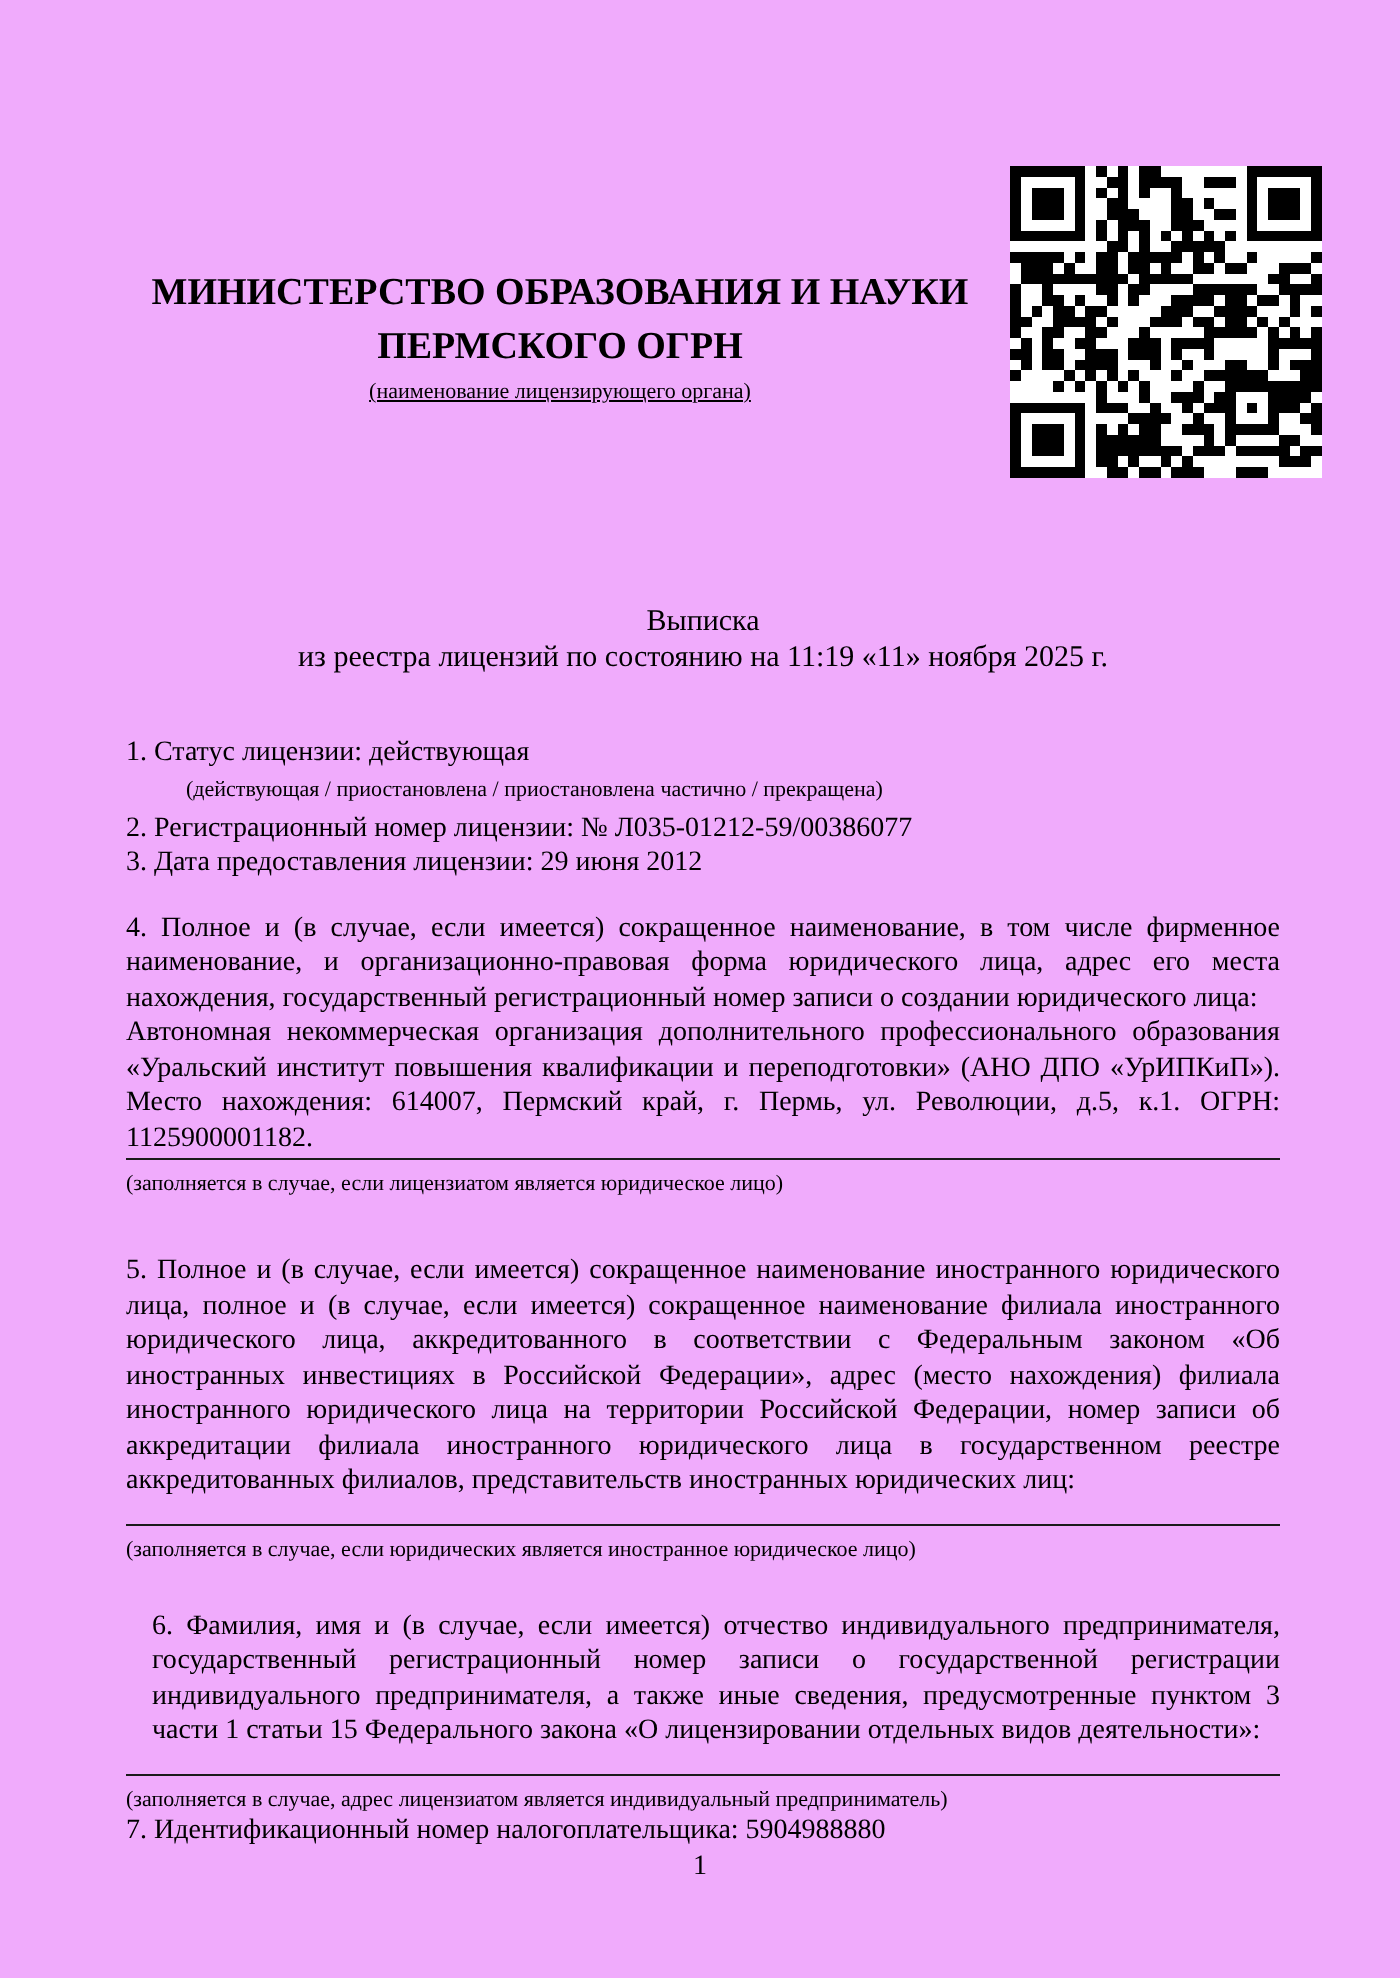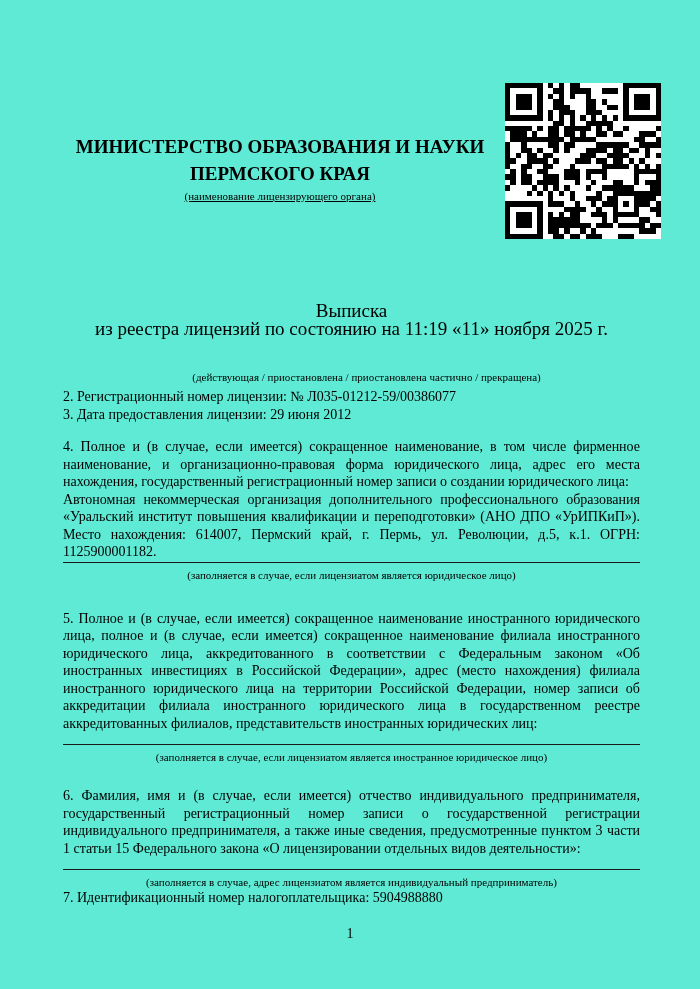--- a/index.html
+++ b/index.html
@@ -1,53 +1,53 @@
 <!DOCTYPE html>
 <html><head>
 <meta charset="utf-8">
 <style>
   html,body{margin:0;padding:0;background:#fff;}
   .page{
     position:relative;
     width:700px;height:989px;
-    background:#5eead4;color:#000;
+    background:#f0abfc;color:#000;
     font-family:"Liberation Serif", serif;
     overflow:hidden;
   }
   .qr{position:absolute;left:505px;top:83px;width:156px;height:156px;}
   .qr svg{width:100%;height:100%;display:block;}
   .header{
     position:absolute;left:55px;top:133px;width:450px;
     text-align:center;
   }
   .org-name{font-weight:bold;font-size:19px;line-height:27px;}
   .org-caption{font-size:11px;line-height:13px;margin-top:3px;text-decoration:underline;}
   .doc-title{
     position:absolute;left:63px;top:302px;width:577px;
-    text-align:center;font-size:19px;line-height:18px;
+    text-align:center;font-size:15px;line-height:18px;
   }
   .content{
     position:absolute;left:63px;top:368px;width:577px;
     font-size:14px;line-height:17.5px;
   }
   .item-line{white-space:nowrap;}
   .para{text-align:justify;margin:0;}
   .small-caption{
-    font-size:11px;line-height:13px;text-align:center;
+    font-size:11px;line-height:13px;
   }
   .item1-caption{margin-top:3px;padding-left:30px;}
   .item2{margin-top:4px;}
   .item3{margin-top:0;}
   .item4{margin-top:15px;}
   .rule{border:none;border-top:1.8px solid #1a1a1a;margin:0;}
   .rule-item4{margin-top:1px;}
   .caption-after-rule{margin-top:6px;}
   .item5{margin-top:28px;}
   .rule-item5{margin-top:12px;}
-  .item6{margin-top:23px;}
+  .item6{margin-top:23px;margin-left:13px;}
   .rule-item6{margin-top:12px;}
   .item7{}
   .page-number{
     position:absolute;left:0;top:926px;width:100%;
     text-align:center;font-size:14px;
   }
 </style>
 </head>
 <body>
 
@@ -55,45 +55,46 @@
 
   <div class="qr">
     <svg viewBox="0 0 29 29" shape-rendering="crispEdges">
       <rect x="0" y="0" width="29" height="29" fill="#ffffff"></rect>
       <path fill="#000000" d="M0 0h1v1h-1zM1 0h1v1h-1zM2 0h1v1h-1zM3 0h1v1h-1zM4 0h1v1h-1zM5 0h1v1h-1zM6 0h1v1h-1zM8 0h1v1h-1zM10 0h1v1h-1zM12 0h1v1h-1zM13 0h1v1h-1zM22 0h1v1h-1zM23 0h1v1h-1zM24 0h1v1h-1zM25 0h1v1h-1zM26 0h1v1h-1zM27 0h1v1h-1zM28 0h1v1h-1zM0 1h1v1h-1zM6 1h1v1h-1zM9 1h1v1h-1zM10 1h1v1h-1zM12 1h1v1h-1zM13 1h1v1h-1zM14 1h1v1h-1zM15 1h1v1h-1zM18 1h1v1h-1zM19 1h1v1h-1zM20 1h1v1h-1zM22 1h1v1h-1zM28 1h1v1h-1zM0 2h1v1h-1zM2 2h1v1h-1zM3 2h1v1h-1zM4 2h1v1h-1zM6 2h1v1h-1zM8 2h1v1h-1zM10 2h1v1h-1zM12 2h1v1h-1zM15 2h1v1h-1zM22 2h1v1h-1zM24 2h1v1h-1zM25 2h1v1h-1zM26 2h1v1h-1zM28 2h1v1h-1zM0 3h1v1h-1zM2 3h1v1h-1zM3 3h1v1h-1zM4 3h1v1h-1zM6 3h1v1h-1zM9 3h1v1h-1zM10 3h1v1h-1zM15 3h1v1h-1zM16 3h1v1h-1zM18 3h1v1h-1zM22 3h1v1h-1zM24 3h1v1h-1zM25 3h1v1h-1zM26 3h1v1h-1zM28 3h1v1h-1zM0 4h1v1h-1zM2 4h1v1h-1zM3 4h1v1h-1zM4 4h1v1h-1zM6 4h1v1h-1zM9 4h1v1h-1zM10 4h1v1h-1zM11 4h1v1h-1zM15 4h1v1h-1zM16 4h1v1h-1zM19 4h1v1h-1zM20 4h1v1h-1zM22 4h1v1h-1zM24 4h1v1h-1zM25 4h1v1h-1zM26 4h1v1h-1zM28 4h1v1h-1zM0 5h1v1h-1zM6 5h1v1h-1zM8 5h1v1h-1zM10 5h1v1h-1zM11 5h1v1h-1zM12 5h1v1h-1zM15 5h1v1h-1zM16 5h1v1h-1zM17 5h1v1h-1zM22 5h1v1h-1zM28 5h1v1h-1zM0 6h1v1h-1zM1 6h1v1h-1zM2 6h1v1h-1zM3 6h1v1h-1zM4 6h1v1h-1zM5 6h1v1h-1zM6 6h1v1h-1zM8 6h1v1h-1zM10 6h1v1h-1zM12 6h1v1h-1zM14 6h1v1h-1zM16 6h1v1h-1zM18 6h1v1h-1zM20 6h1v1h-1zM22 6h1v1h-1zM23 6h1v1h-1zM24 6h1v1h-1zM25 6h1v1h-1zM26 6h1v1h-1zM27 6h1v1h-1zM28 6h1v1h-1zM9 7h1v1h-1zM10 7h1v1h-1zM12 7h1v1h-1zM15 7h1v1h-1zM16 7h1v1h-1zM17 7h1v1h-1zM18 7h1v1h-1zM19 7h1v1h-1zM0 8h1v1h-1zM1 8h1v1h-1zM2 8h1v1h-1zM3 8h1v1h-1zM4 8h1v1h-1zM6 8h1v1h-1zM8 8h1v1h-1zM9 8h1v1h-1zM11 8h1v1h-1zM12 8h1v1h-1zM13 8h1v1h-1zM14 8h1v1h-1zM15 8h1v1h-1zM17 8h1v1h-1zM19 8h1v1h-1zM22 8h1v1h-1zM28 8h1v1h-1zM1 9h1v1h-1zM2 9h1v1h-1zM3 9h1v1h-1zM5 9h1v1h-1zM8 9h1v1h-1zM9 9h1v1h-1zM11 9h1v1h-1zM12 9h1v1h-1zM14 9h1v1h-1zM17 9h1v1h-1zM18 9h1v1h-1zM20 9h1v1h-1zM21 9h1v1h-1zM25 9h1v1h-1zM26 9h1v1h-1zM27 9h1v1h-1zM1 10h1v1h-1zM2 10h1v1h-1zM3 10h1v1h-1zM4 10h1v1h-1zM5 10h1v1h-1zM6 10h1v1h-1zM7 10h1v1h-1zM8 10h1v1h-1zM9 10h1v1h-1zM10 10h1v1h-1zM12 10h1v1h-1zM13 10h1v1h-1zM14 10h1v1h-1zM15 10h1v1h-1zM16 10h1v1h-1zM24 10h1v1h-1zM25 10h1v1h-1zM28 10h1v1h-1zM0 11h1v1h-1zM3 11h1v1h-1zM8 11h1v1h-1zM9 11h1v1h-1zM11 11h1v1h-1zM12 11h1v1h-1zM17 11h1v1h-1zM18 11h1v1h-1zM19 11h1v1h-1zM20 11h1v1h-1zM21 11h1v1h-1zM22 11h1v1h-1zM25 11h1v1h-1zM26 11h1v1h-1zM27 11h1v1h-1zM28 11h1v1h-1zM0 12h1v1h-1zM3 12h1v1h-1zM4 12h1v1h-1zM6 12h1v1h-1zM9 12h1v1h-1zM11 12h1v1h-1zM15 12h1v1h-1zM16 12h1v1h-1zM17 12h1v1h-1zM18 12h1v1h-1zM20 12h1v1h-1zM21 12h1v1h-1zM23 12h1v1h-1zM24 12h1v1h-1zM26 12h1v1h-1zM0 13h1v1h-1zM2 13h1v1h-1zM4 13h1v1h-1zM5 13h1v1h-1zM7 13h1v1h-1zM8 13h1v1h-1zM14 13h1v1h-1zM15 13h1v1h-1zM16 13h1v1h-1zM19 13h1v1h-1zM20 13h1v1h-1zM21 13h1v1h-1zM22 13h1v1h-1zM26 13h1v1h-1zM28 13h1v1h-1zM0 14h1v1h-1zM1 14h1v1h-1zM4 14h1v1h-1zM5 14h1v1h-1zM6 14h1v1h-1zM7 14h1v1h-1zM9 14h1v1h-1zM13 14h1v1h-1zM14 14h1v1h-1zM15 14h1v1h-1zM17 14h1v1h-1zM18 14h1v1h-1zM20 14h1v1h-1zM21 14h1v1h-1zM23 14h1v1h-1zM25 14h1v1h-1zM0 15h1v1h-1zM3 15h1v1h-1zM4 15h1v1h-1zM7 15h1v1h-1zM8 15h1v1h-1zM12 15h1v1h-1zM18 15h1v1h-1zM19 15h1v1h-1zM20 15h1v1h-1zM21 15h1v1h-1zM22 15h1v1h-1zM24 15h1v1h-1zM26 15h1v1h-1zM28 15h1v1h-1zM1 16h1v1h-1zM3 16h1v1h-1zM6 16h1v1h-1zM7 16h1v1h-1zM11 16h1v1h-1zM12 16h1v1h-1zM13 16h1v1h-1zM15 16h1v1h-1zM16 16h1v1h-1zM17 16h1v1h-1zM18 16h1v1h-1zM24 16h1v1h-1zM25 16h1v1h-1zM26 16h1v1h-1zM27 16h1v1h-1zM28 16h1v1h-1zM0 17h1v1h-1zM1 17h1v1h-1zM3 17h1v1h-1zM4 17h1v1h-1zM7 17h1v1h-1zM8 17h1v1h-1zM9 17h1v1h-1zM11 17h1v1h-1zM12 17h1v1h-1zM13 17h1v1h-1zM15 17h1v1h-1zM18 17h1v1h-1zM24 17h1v1h-1zM28 17h1v1h-1zM1 18h1v1h-1zM3 18h1v1h-1zM4 18h1v1h-1zM6 18h1v1h-1zM7 18h1v1h-1zM8 18h1v1h-1zM9 18h1v1h-1zM13 18h1v1h-1zM16 18h1v1h-1zM20 18h1v1h-1zM21 18h1v1h-1zM24 18h1v1h-1zM26 18h1v1h-1zM27 18h1v1h-1zM28 18h1v1h-1zM0 19h1v1h-1zM5 19h1v1h-1zM7 19h1v1h-1zM9 19h1v1h-1zM11 19h1v1h-1zM15 19h1v1h-1zM18 19h1v1h-1zM19 19h1v1h-1zM20 19h1v1h-1zM21 19h1v1h-1zM22 19h1v1h-1zM23 19h1v1h-1zM27 19h1v1h-1zM28 19h1v1h-1zM4 20h1v1h-1zM6 20h1v1h-1zM8 20h1v1h-1zM10 20h1v1h-1zM12 20h1v1h-1zM17 20h1v1h-1zM20 20h1v1h-1zM21 20h1v1h-1zM22 20h1v1h-1zM23 20h1v1h-1zM24 20h1v1h-1zM25 20h1v1h-1zM26 20h1v1h-1zM27 20h1v1h-1zM28 20h1v1h-1zM8 21h1v1h-1zM12 21h1v1h-1zM15 21h1v1h-1zM16 21h1v1h-1zM17 21h1v1h-1zM19 21h1v1h-1zM20 21h1v1h-1zM24 21h1v1h-1zM25 21h1v1h-1zM26 21h1v1h-1zM27 21h1v1h-1zM0 22h1v1h-1zM1 22h1v1h-1zM2 22h1v1h-1zM3 22h1v1h-1zM4 22h1v1h-1zM5 22h1v1h-1zM6 22h1v1h-1zM8 22h1v1h-1zM9 22h1v1h-1zM10 22h1v1h-1zM13 22h1v1h-1zM16 22h1v1h-1zM18 22h1v1h-1zM19 22h1v1h-1zM20 22h1v1h-1zM22 22h1v1h-1zM24 22h1v1h-1zM25 22h1v1h-1zM26 22h1v1h-1zM28 22h1v1h-1zM0 23h1v1h-1zM6 23h1v1h-1zM11 23h1v1h-1zM12 23h1v1h-1zM13 23h1v1h-1zM14 23h1v1h-1zM17 23h1v1h-1zM20 23h1v1h-1zM24 23h1v1h-1zM27 23h1v1h-1zM28 23h1v1h-1zM0 24h1v1h-1zM2 24h1v1h-1zM3 24h1v1h-1zM4 24h1v1h-1zM6 24h1v1h-1zM8 24h1v1h-1zM10 24h1v1h-1zM12 24h1v1h-1zM13 24h1v1h-1zM16 24h1v1h-1zM17 24h1v1h-1zM18 24h1v1h-1zM20 24h1v1h-1zM21 24h1v1h-1zM22 24h1v1h-1zM23 24h1v1h-1zM24 24h1v1h-1zM28 24h1v1h-1zM0 25h1v1h-1zM2 25h1v1h-1zM3 25h1v1h-1zM4 25h1v1h-1zM6 25h1v1h-1zM8 25h1v1h-1zM9 25h1v1h-1zM10 25h1v1h-1zM11 25h1v1h-1zM12 25h1v1h-1zM13 25h1v1h-1zM18 25h1v1h-1zM20 25h1v1h-1zM25 25h1v1h-1zM26 25h1v1h-1zM0 26h1v1h-1zM2 26h1v1h-1zM3 26h1v1h-1zM4 26h1v1h-1zM6 26h1v1h-1zM8 26h1v1h-1zM9 26h1v1h-1zM10 26h1v1h-1zM11 26h1v1h-1zM12 26h1v1h-1zM13 26h1v1h-1zM14 26h1v1h-1zM15 26h1v1h-1zM17 26h1v1h-1zM18 26h1v1h-1zM19 26h1v1h-1zM21 26h1v1h-1zM22 26h1v1h-1zM23 26h1v1h-1zM24 26h1v1h-1zM25 26h1v1h-1zM27 26h1v1h-1zM28 26h1v1h-1zM0 27h1v1h-1zM6 27h1v1h-1zM8 27h1v1h-1zM9 27h1v1h-1zM11 27h1v1h-1zM14 27h1v1h-1zM16 27h1v1h-1zM25 27h1v1h-1zM26 27h1v1h-1zM27 27h1v1h-1zM0 28h1v1h-1zM1 28h1v1h-1zM2 28h1v1h-1zM3 28h1v1h-1zM4 28h1v1h-1zM5 28h1v1h-1zM6 28h1v1h-1zM9 28h1v1h-1zM10 28h1v1h-1zM12 28h1v1h-1zM13 28h1v1h-1zM15 28h1v1h-1zM16 28h1v1h-1zM17 28h1v1h-1zM21 28h1v1h-1zM22 28h1v1h-1zM23 28h1v1h-1z"></path>
     </svg>
   </div>
 
   <div class="header">
     <div class="org-name">МИНИСТЕРСТВО ОБРАЗОВАНИЯ И НАУКИ</div>
-    <div class="org-name">ПЕРМСКОГО КРАЯ</div>
+    <div class="org-name">ПЕРМСКОГО ОГРН</div>
     <div class="org-caption">(наименование лицензирующего органа)</div>
   </div>
 
   <div class="doc-title">
     <div>Выписка</div>
     <div>из реестра лицензий по состоянию на 11:19 «11» ноября 2025 г.</div>
   </div>
 
   <div class="content">
 
+    <div class="item-line">1. Статус лицензии: действующая</div>
     <div class="small-caption item1-caption">(действующая / приостановлена / приостановлена частично / прекращена)</div>
 
     <div class="item-line item2">2. Регистрационный номер лицензии: № Л035-01212-59/00386077</div>
 
     <div class="item-line item3">3. Дата предоставления лицензии: 29 июня 2012</div>
 
     <p class="para item4">4. Полное и (в случае, если имеется) сокращенное наименование, в том числе фирменное наименование, и организационно-правовая форма юридического лица, адрес его места нахождения, государственный регистрационный номер записи о создании юридического лица:</p>
     <p class="para">Автономная некоммерческая организация дополнительного профессионального образования «Уральский институт повышения квалификации и переподготовки» (АНО ДПО «УрИПКиП»). Место нахождения: 614007, Пермский край, г. Пермь, ул. Революции, д.5, к.1. ОГРН: 1125900001182.</p>
     <hr class="rule rule-item4">
     <div class="small-caption caption-after-rule">(заполняется в случае, если лицензиатом является юридическое лицо)</div>
 
     <p class="para item5">5. Полное и (в случае, если имеется) сокращенное наименование иностранного юридического лица, полное и (в случае, если имеется) сокращенное наименование филиала иностранного юридического лица, аккредитованного в соответствии с Федеральным законом «Об иностранных инвестициях в Российской Федерации», адрес (место нахождения) филиала иностранного юридического лица на территории Российской Федерации, номер записи об аккредитации филиала иностранного юридического лица в государственном реестре аккредитованных филиалов, представительств иностранных юридических лиц:</p>
     <hr class="rule rule-item5">
-    <div class="small-caption caption-after-rule">(заполняется в случае, если лицензиатом является иностранное юридическое лицо)</div>
+    <div class="small-caption caption-after-rule">(заполняется в случае, если юридических является иностранное юридическое лицо)</div>
 
     <p class="para item6">6. Фамилия, имя и (в случае, если имеется) отчество индивидуального предпринимателя, государственный регистрационный номер записи о государственной регистрации индивидуального предпринимателя, а также иные сведения, предусмотренные пунктом 3 части 1 статьи 15 Федерального закона «О лицензировании отдельных видов деятельности»:</p>
     <hr class="rule rule-item6">
     <div class="small-caption caption-after-rule">(заполняется в случае, адрес лицензиатом является индивидуальный предприниматель)</div>
 
     <div class="item-line item7">7. Идентификационный номер налогоплательщика: 5904988880</div>
 
   </div>
 
   <div class="page-number">1</div>

